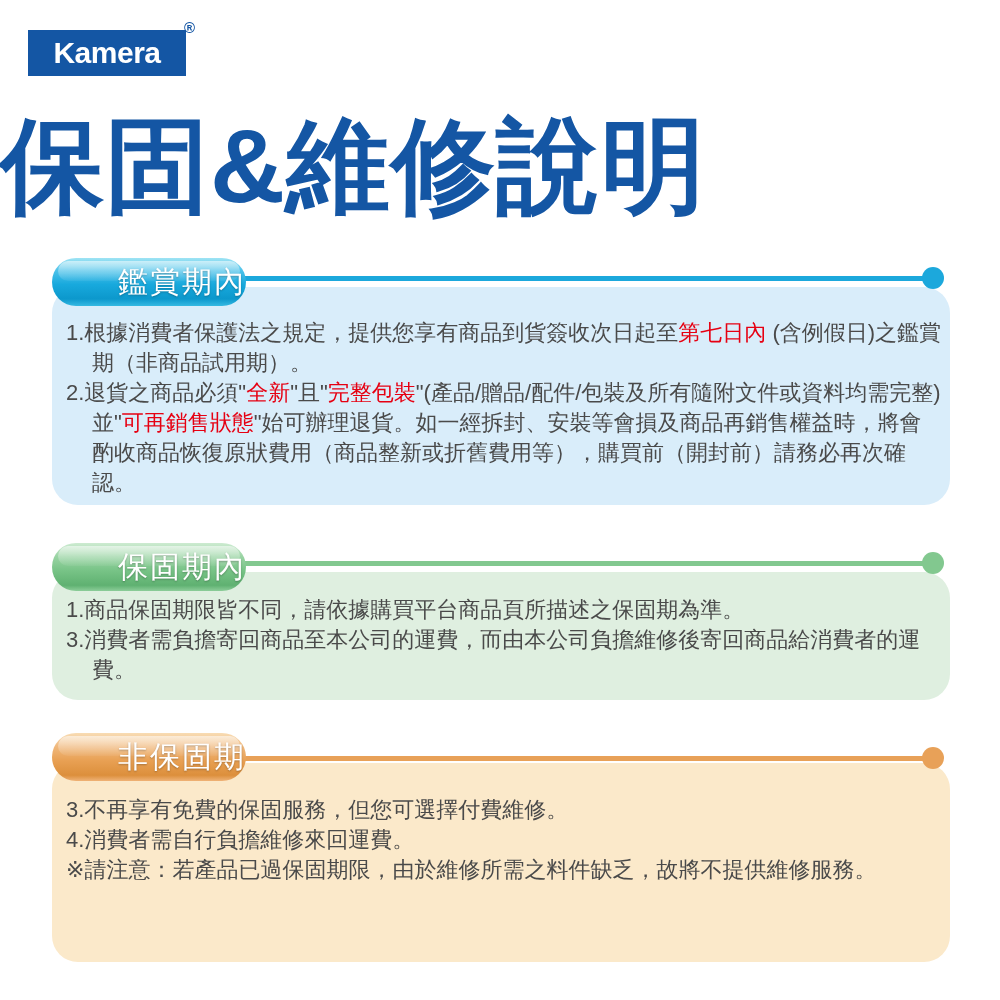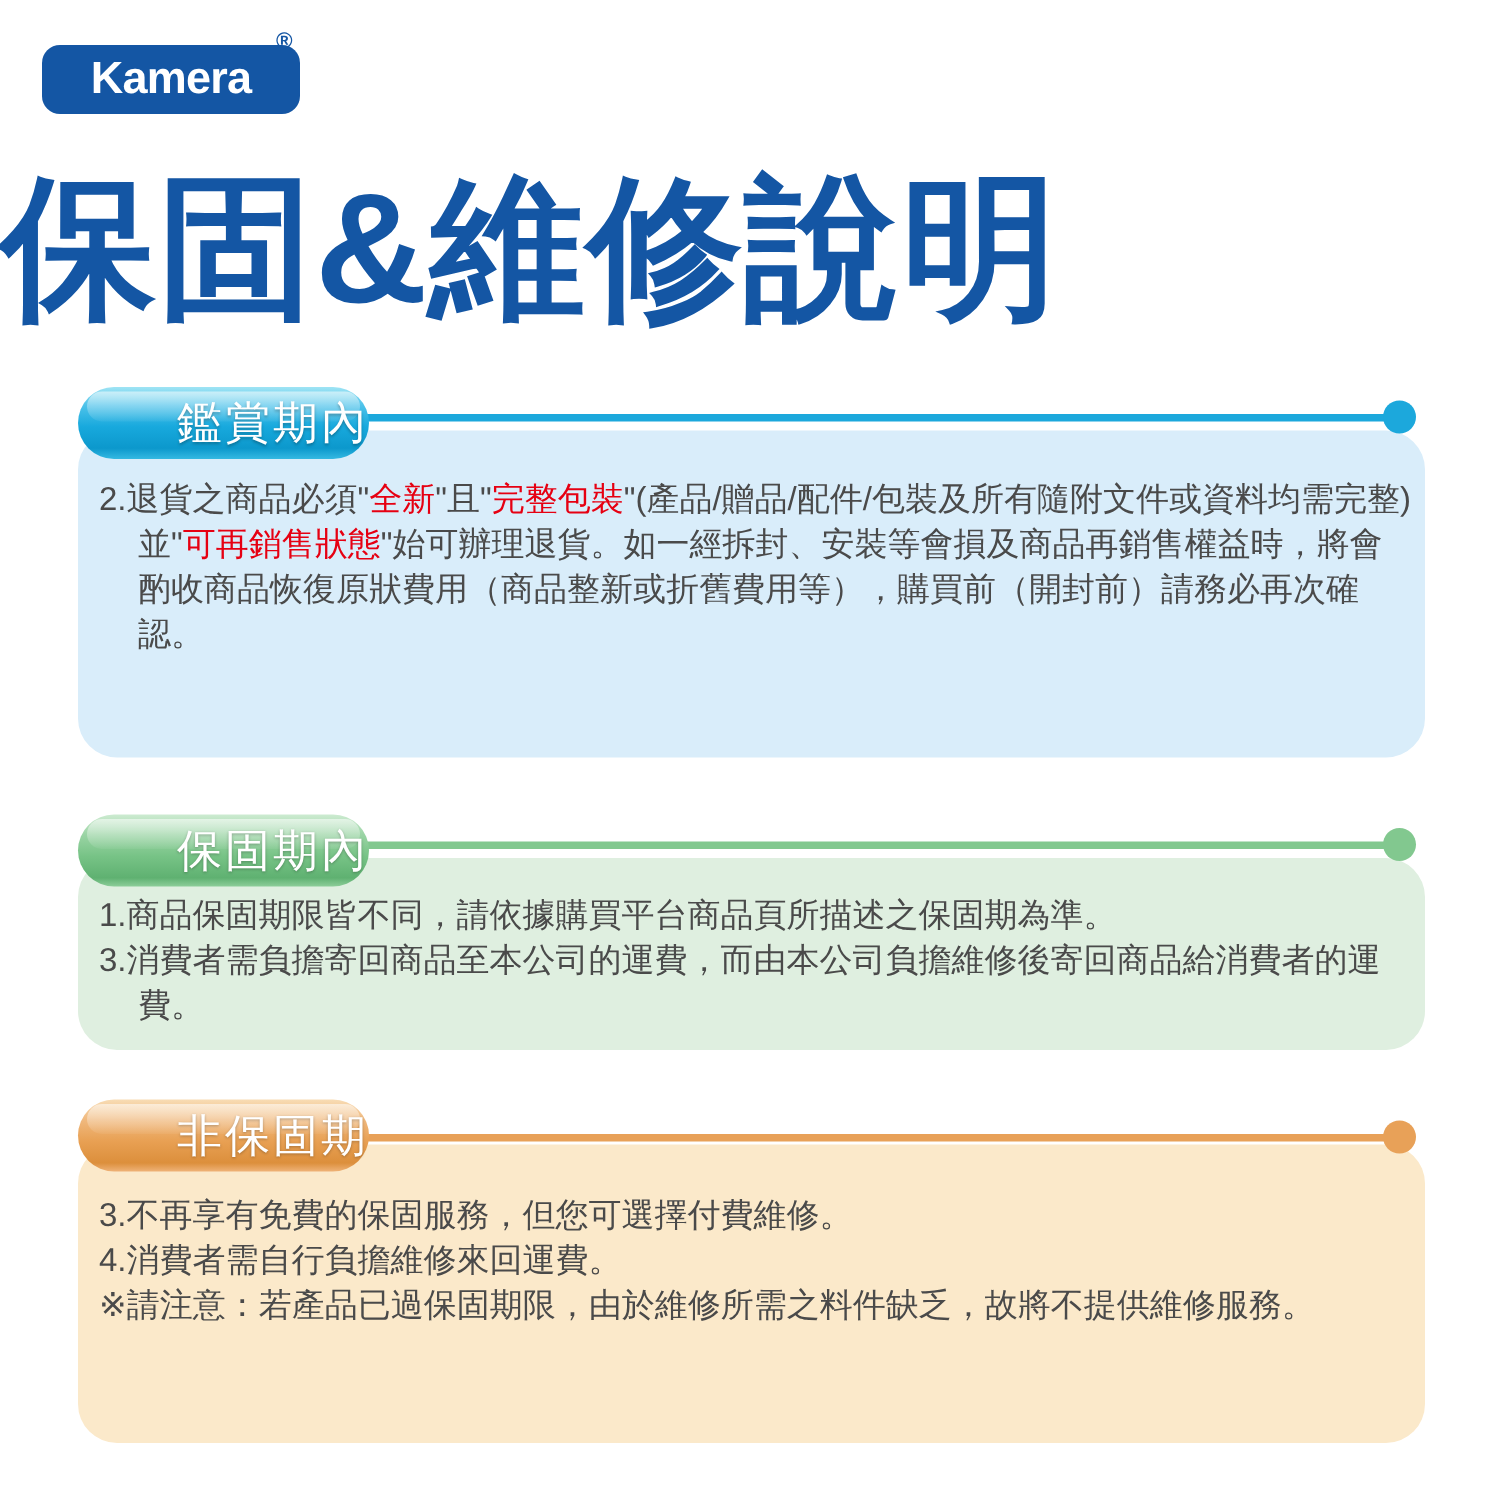--- a/index.html
+++ b/index.html
@@ -7,22 +7,22 @@
   body {
     background:#ffffff;
     font-family:"Liberation Sans","DejaVu Sans",sans-serif;
     position:relative;
     overflow:hidden;
   }
   .canvas { position:absolute; left:0; top:0; width:1000px; height:1000px; background:#fff; }
 
   
   .logo {
-    position:absolute; left:28px; top:30px; width:172px; height:46px;
-    background:#1456A4; border-radius:12px;
+    position:absolute; left:28px; top:30px; width:158px; height:46px;
+    background:#1456A4; border-radius:0;
     display:flex; align-items:center; justify-content:center;
   }
   .logo-text { color:#fff; font-weight:bold; font-size:30px; letter-spacing:-0.5px; }
   .reg-mark { position:absolute; left:184px; top:19px; color:#1456A4; font-size:15px; font-weight:bold; }
 
   
   .page-title {
     position:absolute; left:0; right:0; top:106px; 
     color:#1456A4; font-size:104px; font-weight:bold; letter-spacing:1px;
     line-height:120px; white-space:nowrap;
@@ -75,20 +75,21 @@
   <h1 class="page-title">保固&amp;維修說明</h1>
 
   <section class="panel" style="top:258px; height:247px;">
     <div class="panel-box box-blue" style="top:29px; height:218px;"></div>
     <div class="panel-line acc-cyan" style="top:18px; left:175px; width:706px;"></div>
     <div class="panel-dot acc-cyan" style="top:9px; left:870px;"></div>
     <div class="pill pill-cyan">
       <span style="position:relative;">鑑賞期內</span>
     </div>
     <div class="content" style="top:60px;">
+        <div class="item"><span>1.根據消費者保護法之規定，提供您享有商品到貨簽收次日起至</span><span class="red">第七日內</span><span> (含例假日)之鑑賞期（非商品試用期）。</span></div>
         <div class="item"><span>2.退貨之商品必須"</span><span class="red">全新</span><span>"且"</span><span class="red">完整包裝</span><span>"(產品/贈品/配件/包裝及所有隨附文件或資料均需完整)並"</span><span class="red">可再銷售狀態</span><span>"始可辦理退貨。如一經拆封、安裝等會損及商品再銷售權益時，將會酌收商品恢復原狀費用（商品整新或折舊費用等），購買前（開封前）請務必再次確認。</span></div>
       </div>
   </section>
 
   <section class="panel" style="top:543px; height:157px;">
     <div class="panel-box box-green" style="top:29px; height:128px;"></div>
     <div class="panel-line acc-green" style="top:18px; left:175px; width:706px;"></div>
     <div class="panel-dot acc-green" style="top:9px; left:870px;"></div>
     <div class="pill pill-green">
       <span style="position:relative;">保固期內</span>

